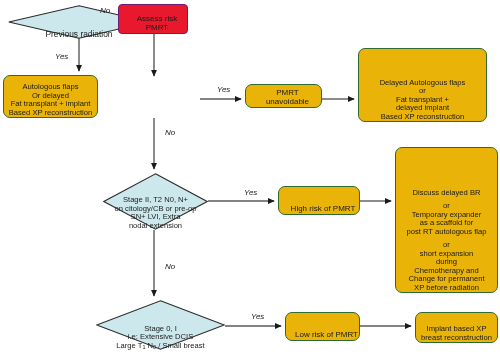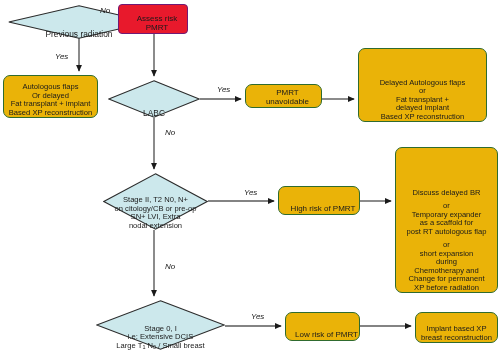--- a/index.html
+++ b/index.html
@@ -79,26 +79,20 @@
 
   <div class="node box" style="left:3px;top:75px;width:95px;height:43px;">
     <span class="t8">
       <span>Autologous flaps</span><br>
       <span>Or delayed</span><br>
       <span>Fat transplant + implant</span><br>
       <span>Based XP reconstruction</span>
     </span>
   </div>
 
-  <div class="node dia" style="left:108px;top:80px;width:92px;height:38px;">
-    <svg class="shape" viewBox="0 0 92 38" preserveAspectRatio="none">
-      <polygon points="46,0.8 91.2,19 46,37.2 0.8,19" fill="#cce8ec" stroke="#2b2b2b" stroke-width="1.1"></polygon>
-    </svg>
-    <span class="dlabel t9">LABC</span>
-  </div>
 
   <div class="node box" style="left:245px;top:84px;width:77px;height:24px;">
     <span class="t85">PMRT unavoidable</span>
   </div>
 
   <div class="node box" style="left:358px;top:48px;width:129px;height:74px;">
     <span class="t8">
       <span>Delayed Autologous flaps</span><br>
       <span>or</span><br>
       <span>Fat transplant +</span><br>

